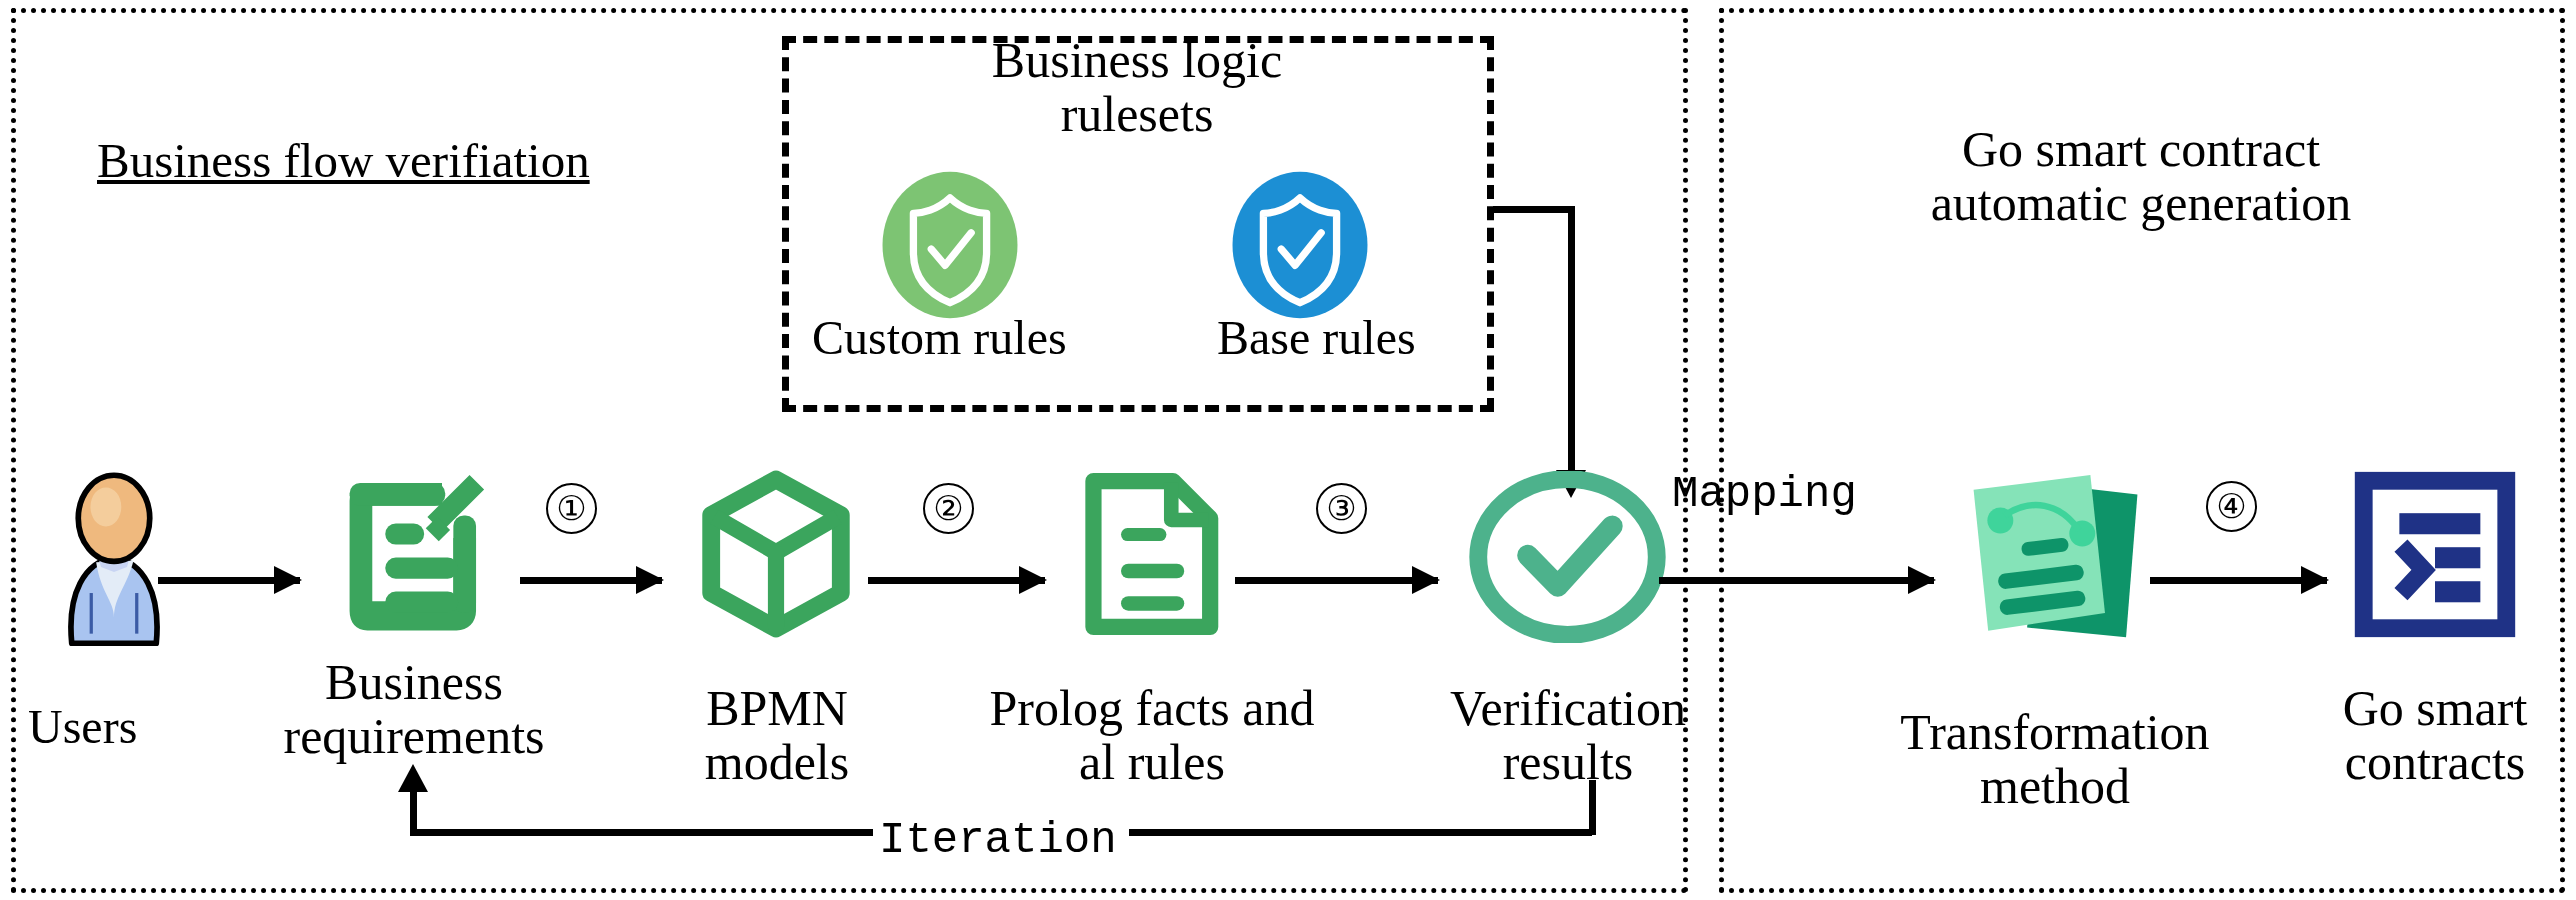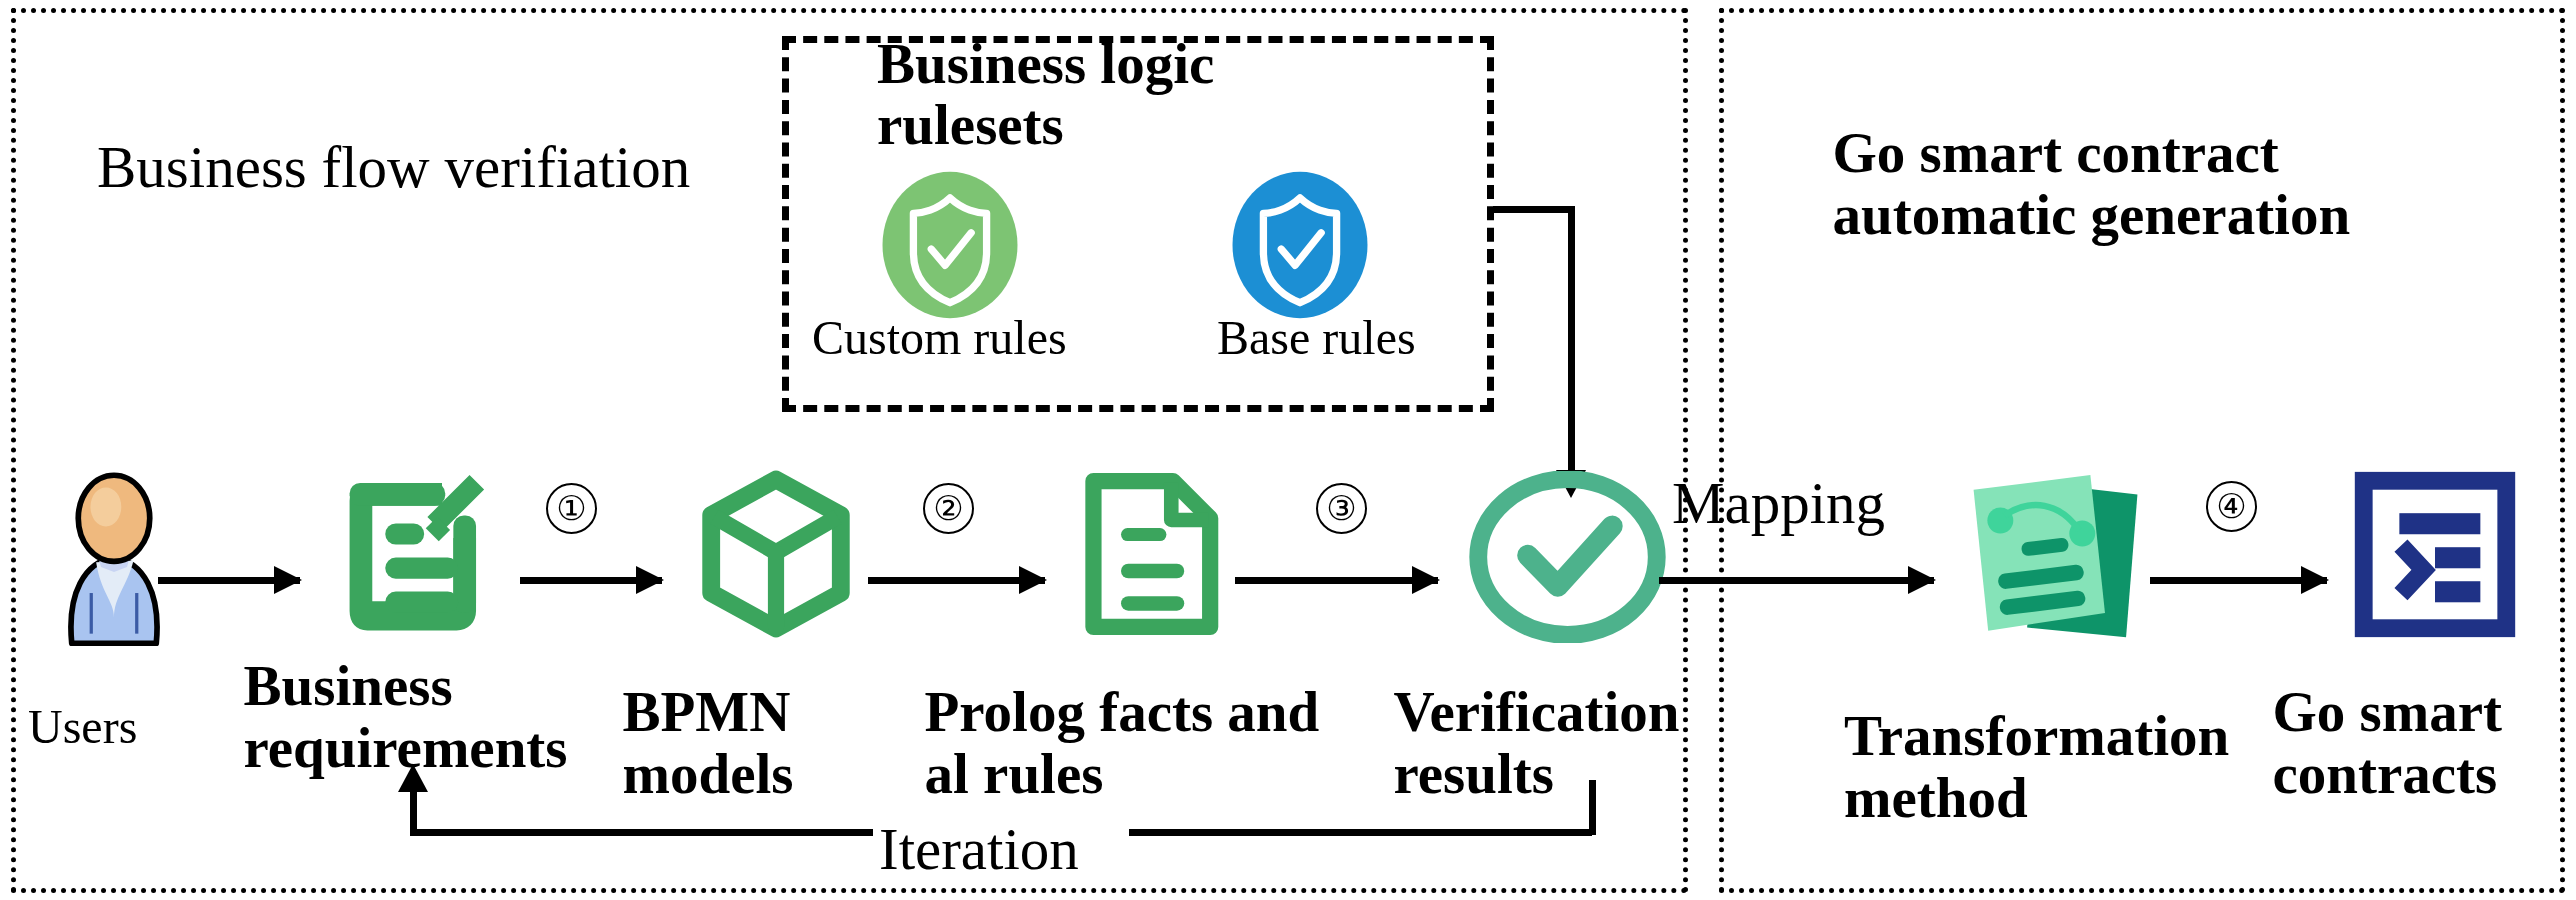--- a/index.html
+++ b/index.html
@@ -12,23 +12,23 @@
     border:5.7px dotted #000;}
   #panel-right{left:1719px;top:8.1px;width:846px;height:885px;
     border:5.7px dotted #000;}
 
   
   #rulesets-box{position:absolute;left:782px;top:36px;width:712px;height:376px;
     box-sizing:border-box;border:7.3px dashed #000;background:transparent;}
 
   
   .txt{position:absolute;white-space:nowrap;line-height:1.12;}
-  .title{font-size:59px;}
+  .title{font-size:49px;text-decoration:underline;}
   .label{font-size:48px;text-align:center;}
-  .small{font-size:59px;}
+  .small{font-size:44px;font-family:Liberation Mono, monospace;}
 
   
   .harrow{position:absolute;height:6.5px;background:#000;}
   .harrow::after{content:"";position:absolute;right:-1.6px;top:-10.6px;
     width:0;height:0;border-left:28px solid #000;
     border-top:14px solid transparent;border-bottom:14px solid transparent;}
 
   .varrow{position:absolute;width:6.5px;background:#000;}
   .varrow::after{content:"";position:absolute;bottom:-24.4px;left:-12.2px;
     width:0;height:0;border-top:28px solid #000;
@@ -44,21 +44,21 @@
 
   
   .cnum{position:absolute;width:47px;height:47px;border:2.4px solid #000;
     border-radius:50%;display:flex;align-items:center;justify-content:center;
     font-size:34px;line-height:1;font-family:"Liberation Serif",serif;}
 
   
   .icon{position:absolute;}
   svg{display:block;}
 
-  .label-wrap{position:absolute;font-size:57px;line-height:1.08;font-weight:bold;}
+  .label-wrap{position:absolute;text-align:center;font-size:50px;line-height:1.08;}
 </style>
 </head>
 <body>
 
 <div id="stage">
 
   <div class="panel" id="panel-left"></div>
   <div class="panel" id="panel-right"></div>
 
   <div class="txt title" style="left:97px;top:134px;">Business flow verifiation</div>

